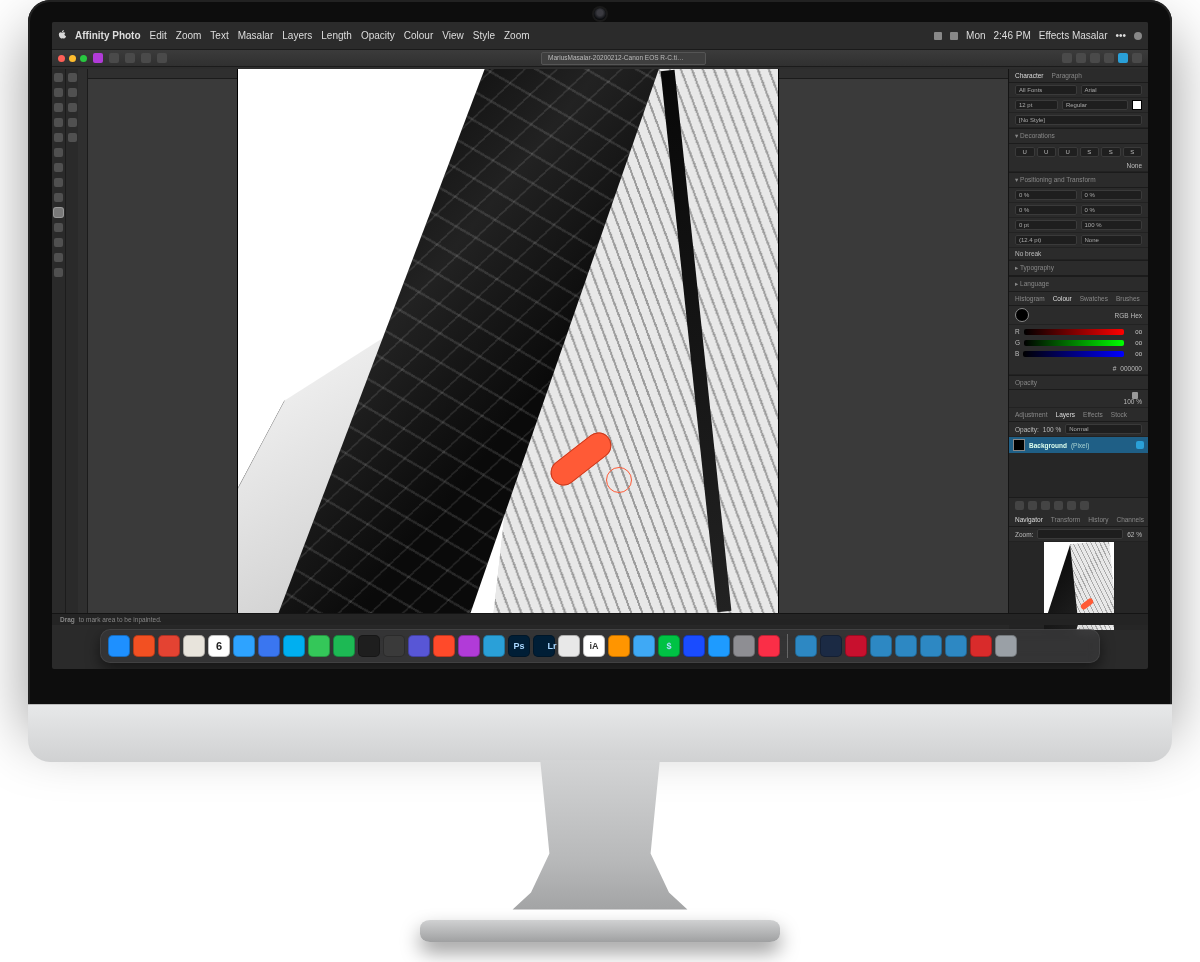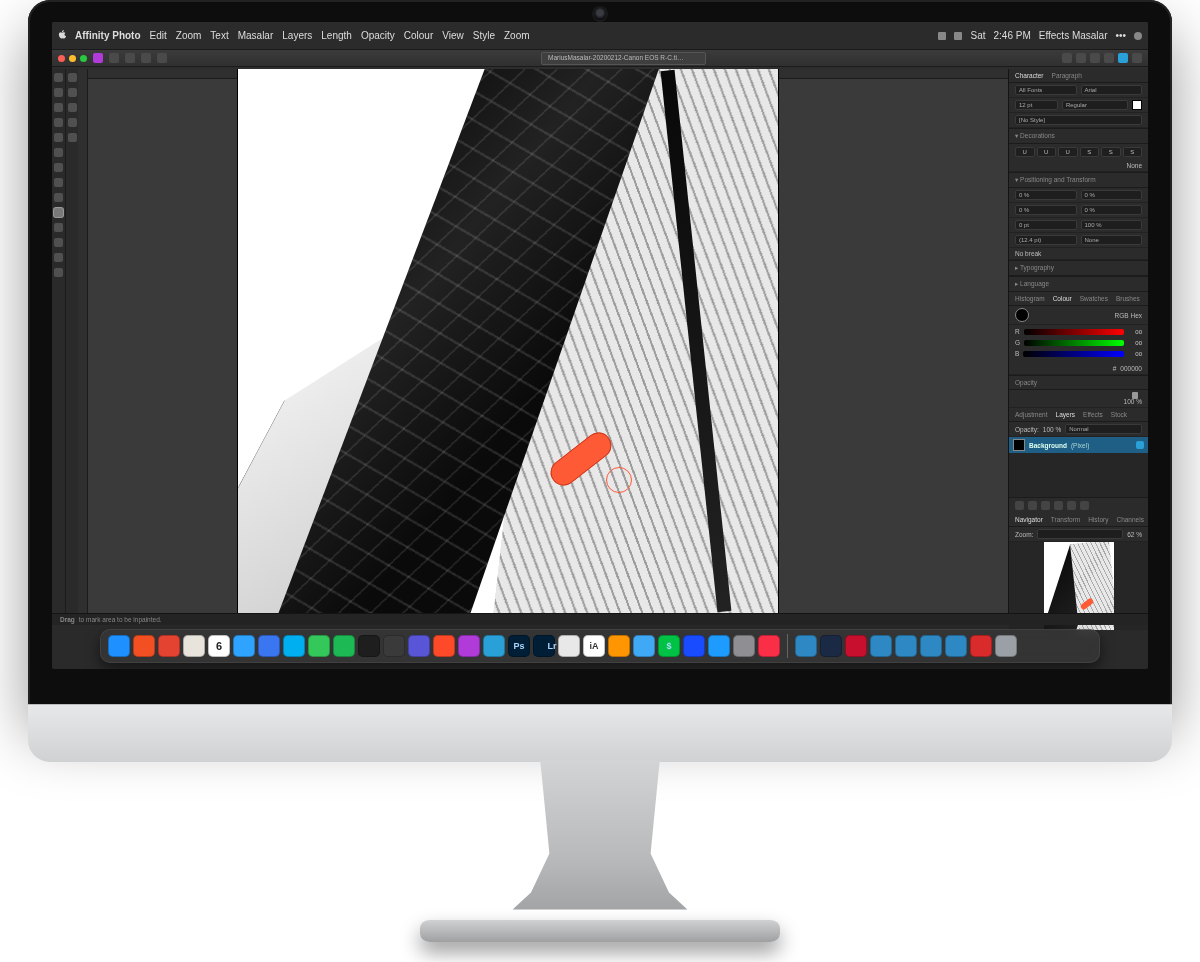--- a/index.html
+++ b/index.html
@@ -198,21 +198,21 @@
             <span>Length</span>
             <span>Opacity</span>
             <span>Colour</span>
             <span>View</span>
             <span>Style</span>
             <span>Zoom</span>
           </div>
           <div class="right">
             <span class="tinyicon" style="background:#888"></span>
             <span class="tinyicon" style="background:#888"></span>
-            <span>Sat</span>
+            <span>Mon</span>
             <span>2:46 PM</span>
             <span>Effects Masalar</span>
             <span>•••</span>
             <span class="tinyicon" style="background:#888;border-radius:50%"></span>
           </div>
         </div>
 
         <div class="toolbar">
           <div class="traffic">
             <span class="tl-r"></span>

